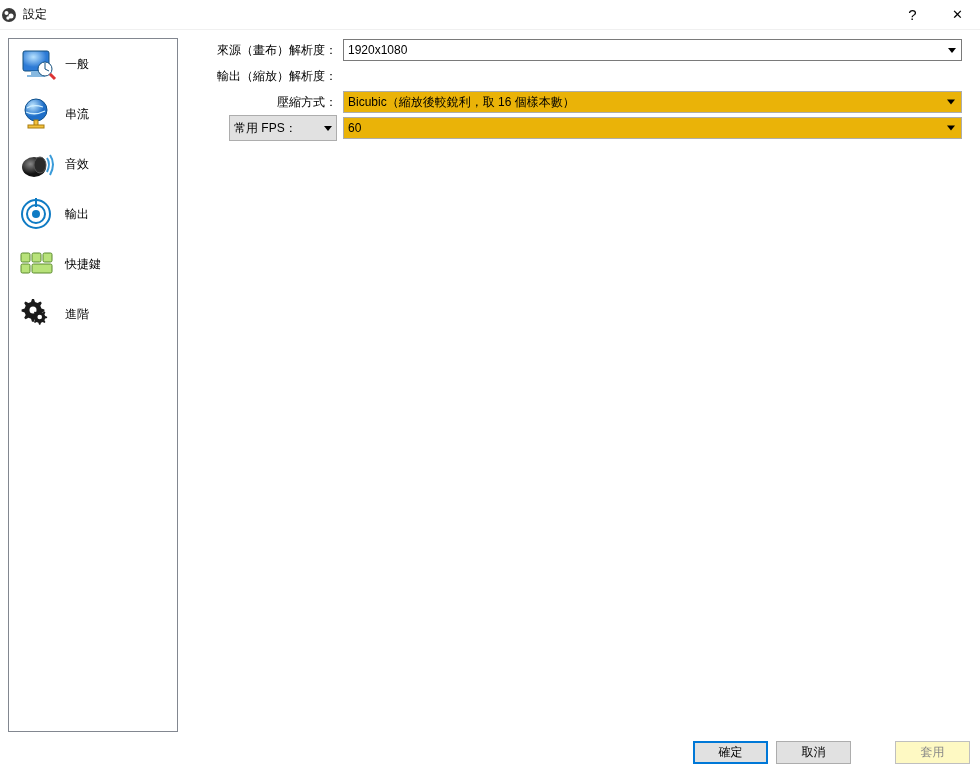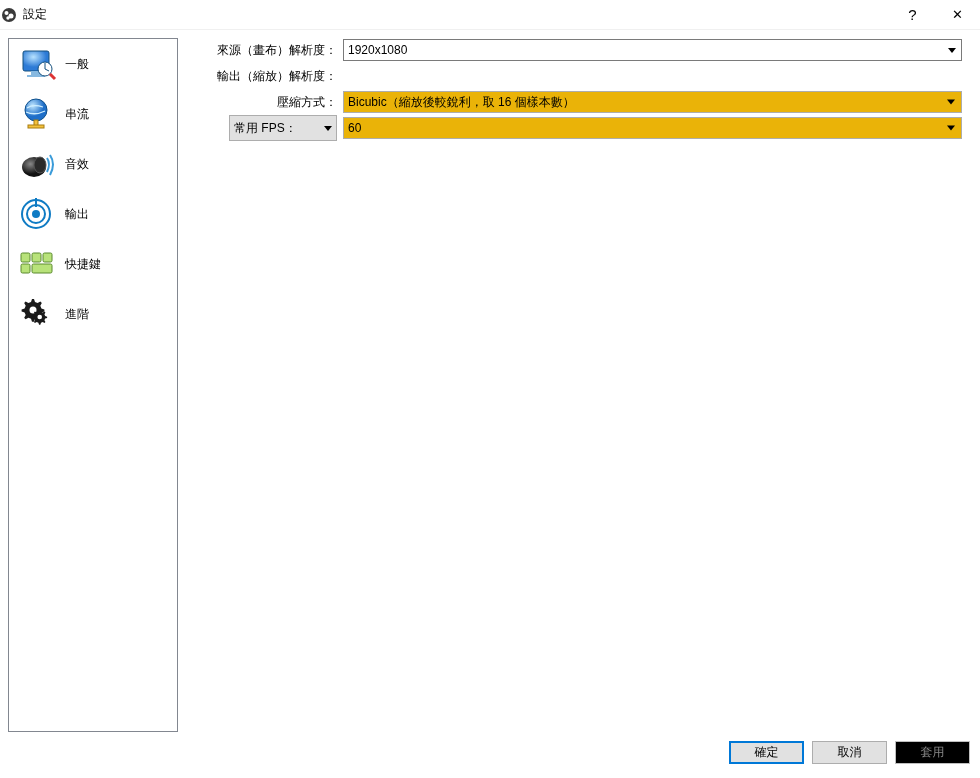--- a/index.html
+++ b/index.html
@@ -42,21 +42,21 @@
     gap: 8px;
   }
   .btn {
     width: 75px; height: 23px;
     background: #e1e1e1;
     border: 1px solid #adadad;
     display:flex; align-items:center; justify-content:center;
     font-size:12px;
   }
   .btn.default { border: 2px solid #0078d7; background:#e1e1e1;}
-  .btn.disabled { color:#888; background:#000000; border:1px solid #bfbfbf; }
+  .btn.disabled { color:#888; background:#fef9c3; border:1px solid #bfbfbf;margin-left:36px; }
   .sidebar {
     width: 170px;
     border: 1px solid #828790;
     overflow:hidden;
     background:#fff;
   }
   .side-item {
     display:flex; align-items:center;
     height: 50px;
     padding-left: 6px;

